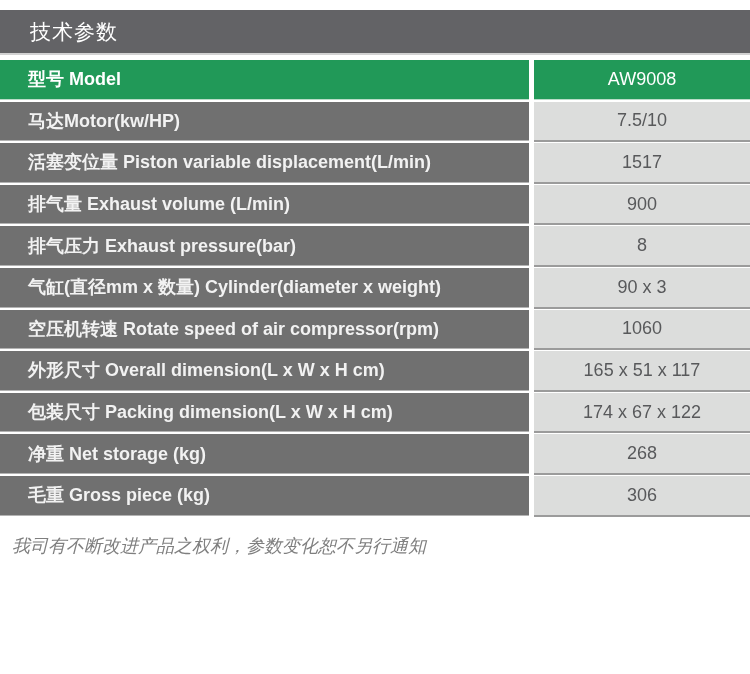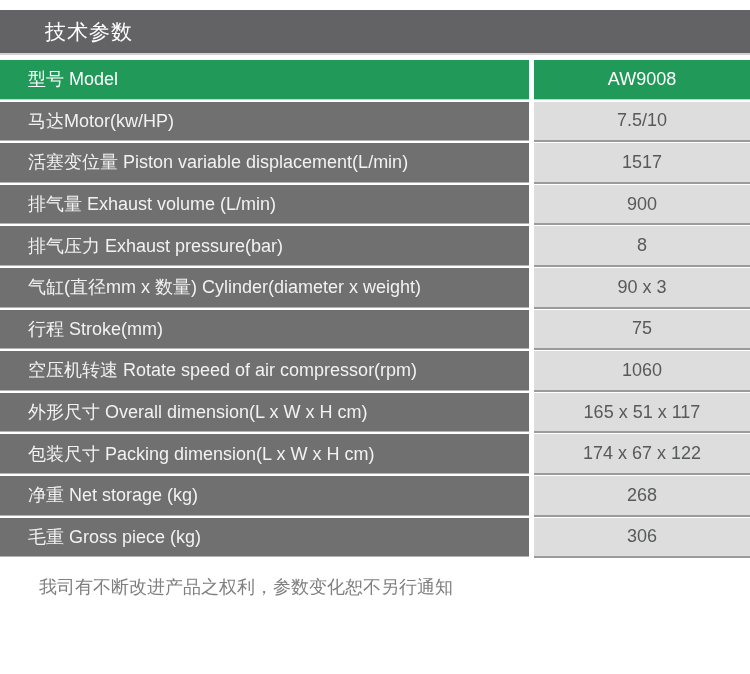--- a/index.html
+++ b/index.html
@@ -13,21 +13,21 @@
   .page { width: 750px; height: 674px; background: #ffffff; }
 
   
   .title-bar {
     margin-top: 10px;
     height: 45px;
     background: #636366;
     border-bottom: 2px solid #d2d2d2;
     display: flex;
     align-items: center;
-    padding-left: 45px;
+    padding-left: 30px;
   }
   .title-bar .title-text {
     color: #ffffff;
     font-size: 21px;
     letter-spacing: 1px;
   }
 
   
   .spec-table { margin-top: 5px; }
   .trow {
@@ -36,43 +36,45 @@
     margin-bottom: 3px;
   }
   .cell { display: flex; align-items: center; }
   .cell.label {
     width: 529px;
     background: #707070;
     color: #f2f2f2;
     padding-left: 28px;
     font-size: 18px;
     box-shadow: 0 1px 0 #b3b3b3;
+    font-weight: bold;
   }
   .col-gap { width: 5px; background: #ffffff; }
   .cell.value {
     flex: 1;
     background: #dcdddc;
     color: #58595b;
     justify-content: center;
     font-size: 18px;
     box-shadow: 0 2px 0 #9b9b9b;
   }
   
   .trow.model-row .cell.label,
   .trow.model-row .cell.value {
     background: #219958;
     color: #ffffff;
     box-shadow: 0 1px 0 #b9dcc8;
   }
 
   
   .footer-note {
-    padding: 16px 0 0 39px;
+    padding: 16px 0 0 12px;
     color: #7f7f7f;
     font-size: 18px;
+    font-style: italic;
   }
 </style>
 </head>
 <body>
 
 <div class="page">
 
   <div class="title-bar">
     <span class="title-text">技术参数</span>
   </div>
@@ -108,25 +110,20 @@
       <div class="col-gap"></div>
       <div class="cell value">8</div>
     </div>
 
     <div class="trow">
       <div class="cell label">气缸(直径mm x 数量) Cylinder(diameter x weight)</div>
       <div class="col-gap"></div>
       <div class="cell value">90 x 3</div>
     </div>
 
-    <div class="trow">
-      <div class="cell label">行程 Stroke(mm)</div>
-      <div class="col-gap"></div>
-      <div class="cell value">75</div>
-    </div>
 
     <div class="trow">
       <div class="cell label">空压机转速 Rotate speed of air compressor(rpm)</div>
       <div class="col-gap"></div>
       <div class="cell value">1060</div>
     </div>
 
 
     <div class="trow">
       <div class="cell label">外形尺寸 Overall dimension(L x W x H cm)</div>

